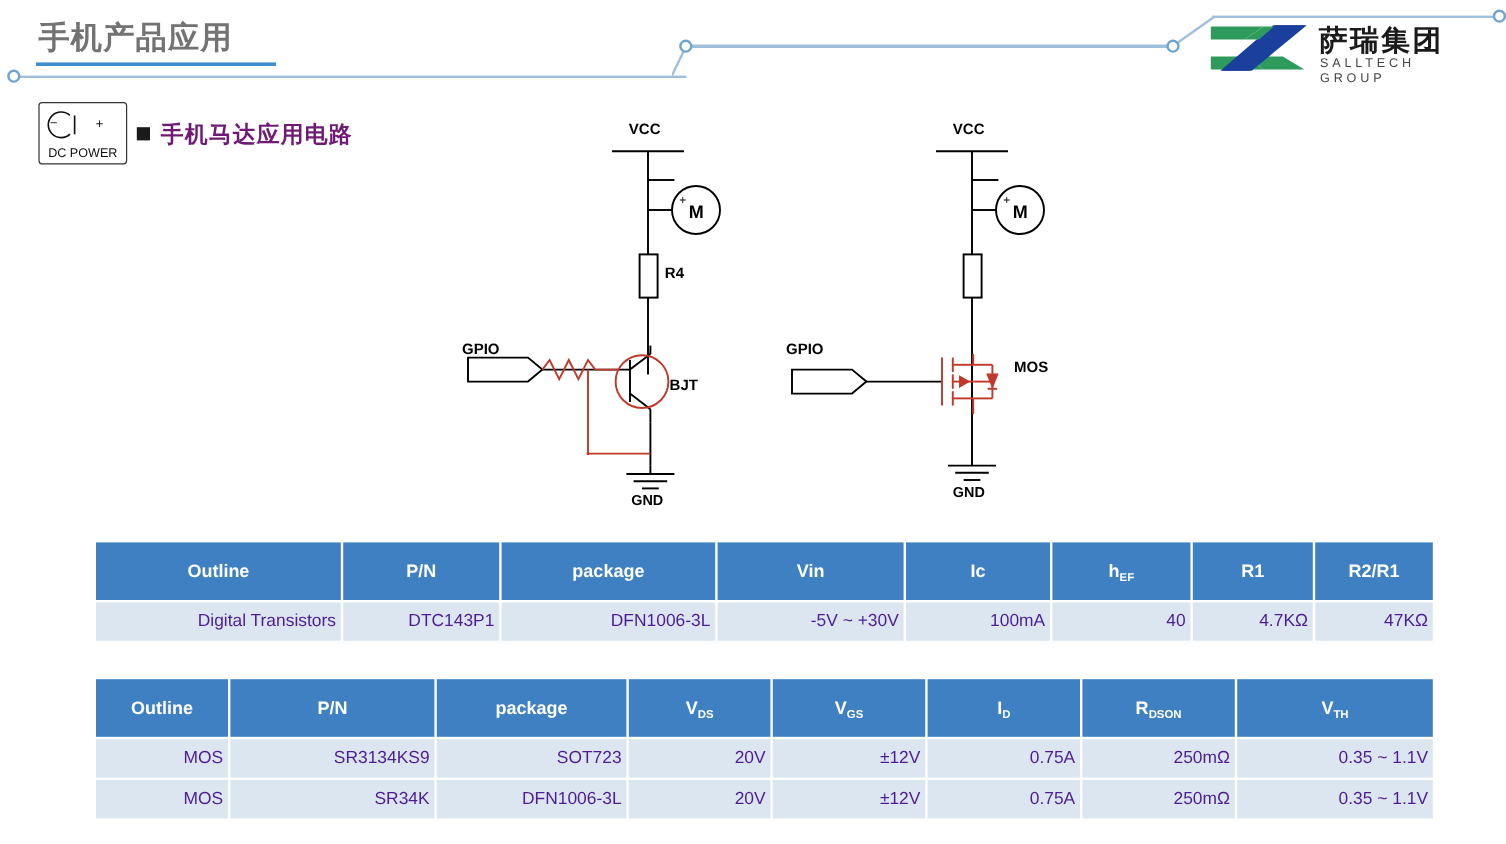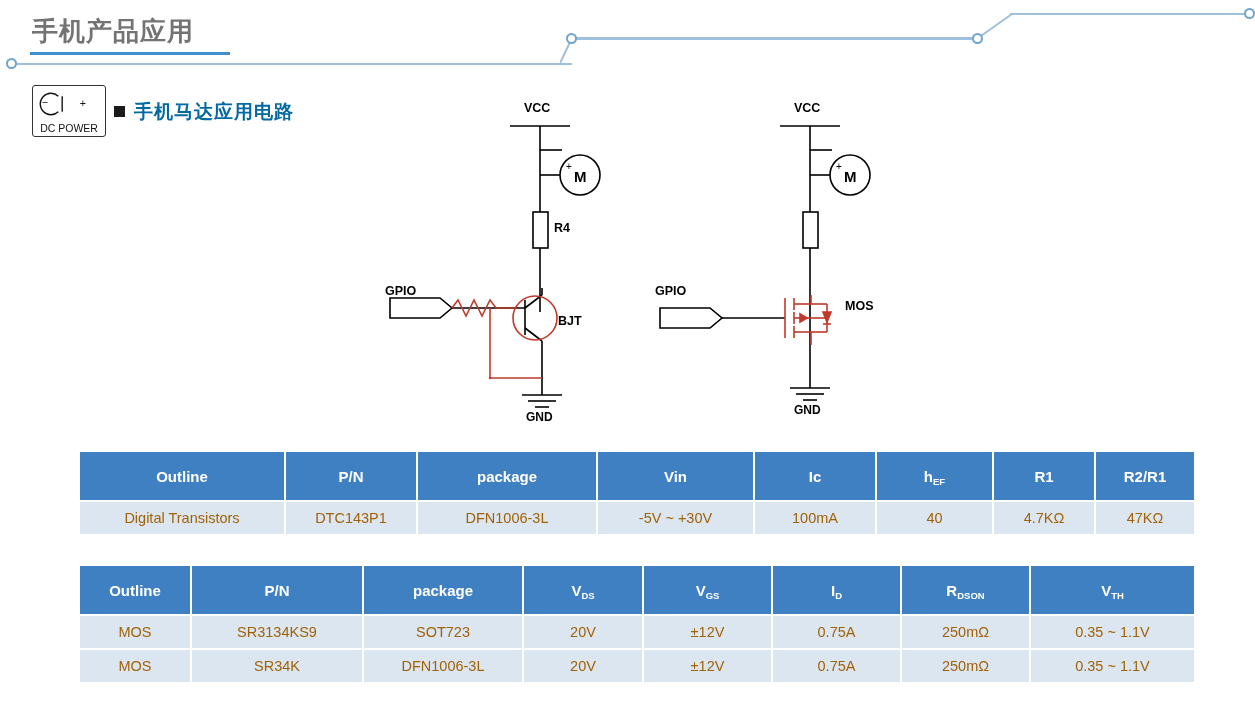--- a/index.html
+++ b/index.html
@@ -119,21 +119,21 @@
     width: 11px;
     height: 11px;
     background: #1a1a1a;
   }
   .sec-title {
     position: absolute;
     left: 134px;
     top: 99px;
     font-size: 19px;
     font-weight: bold;
-    color: #0369a1;
+    color: #701a75;
     letter-spacing: 1px;
   }
 
   
   .schematic {
     position: absolute;
     left: 330px;
     top: 90px;
     width: 620px;
     height: 345px;
@@ -152,23 +152,23 @@
     background: #3f80c3;
     color: #ffffff;
     font-size: 15px;
     font-weight: bold;
     text-align: center;
     height: 48px;
     padding: 0 4px;
   }
   td {
     background: #dce6f1;
-    color: #a16207;
+    color: #4c1d95;
     font-size: 14.5px;
-    text-align: center;
+    text-align: right;
     height: 32px;
     padding: 0 4px;
   }
   table.t2 td { background: #dce6f1; }
   sub {
     font-size: 9.5px;
     vertical-align: baseline;
     position: relative;
     top: 3px;
   }
@@ -186,20 +186,33 @@
   <svg style="position:absolute; left:560px; top:10px; width:460px; height:60px;">
     <polyline points="12,28 418,28" fill="none" stroke="#9fc0dd" stroke-width="2"></polyline>
     <polyline points="418,28 452,4" fill="none" stroke="#9fc0dd" stroke-width="2"></polyline>
     <polyline points="0,53 12,28" fill="none" stroke="#9fc0dd" stroke-width="2"></polyline>
   </svg>
   <div class="deco-circle" style="left:6px; top:58px;"></div>
   <div class="deco-circle" style="left:566px; top:33px;"></div>
   <div class="deco-circle" style="left:972px; top:33px;"></div>
   <div class="deco-circle" style="left:1244px; top:8px;"></div>
 
+  <div class="logo">
+    <svg class="logo-mark" viewBox="0 0 82 40">
+      <polygon points="2,2 46,2 30,13 2,13" fill="#2e9b5d"></polygon>
+      <polygon points="2,27 30,27 46,38 2,38" fill="#2e9b5d"></polygon>
+      <polygon points="52,2 80,2 36,38 10,38" fill="#1b3e9b" opacity="0"></polygon>
+      <polygon points="54,1 80,1 34,39 10,39" fill="#1a3f9d"></polygon>
+      <polygon points="46,2 80,2 62,13 30,13" fill="#2e9b5d"></polygon>
+      <polygon points="30,27 62,27 80,38 46,38" fill="#2e9b5d"></polygon>
+      <polygon points="56,1 82,1 36,39 12,39" fill="#1a3f9d"></polygon>
+    </svg>
+    <div class="logo-cn">萨瑞集团</div>
+    <div class="logo-en">SALLTECH GROUP</div>
+  </div>
 </div>
 
 <div class="dc-power-box">
   <svg class="dc-power-sym" viewBox="0 0 74 28">
     <text x="9" y="16" font-size="11" font-family="Liberation Sans, sans-serif" fill="#111">−</text>
     <path d="M 26 6 A 11 11 0 1 0 26 22" fill="none" stroke="#111" stroke-width="1.4"></path>
     <line x1="30" y1="6" x2="30" y2="22" stroke="#111" stroke-width="1.4"></line>
     <text x="48" y="17" font-size="11" font-family="Liberation Sans, sans-serif" fill="#111">+</text>
   </svg>
   <div class="dc-power-label">DC POWER</div>

